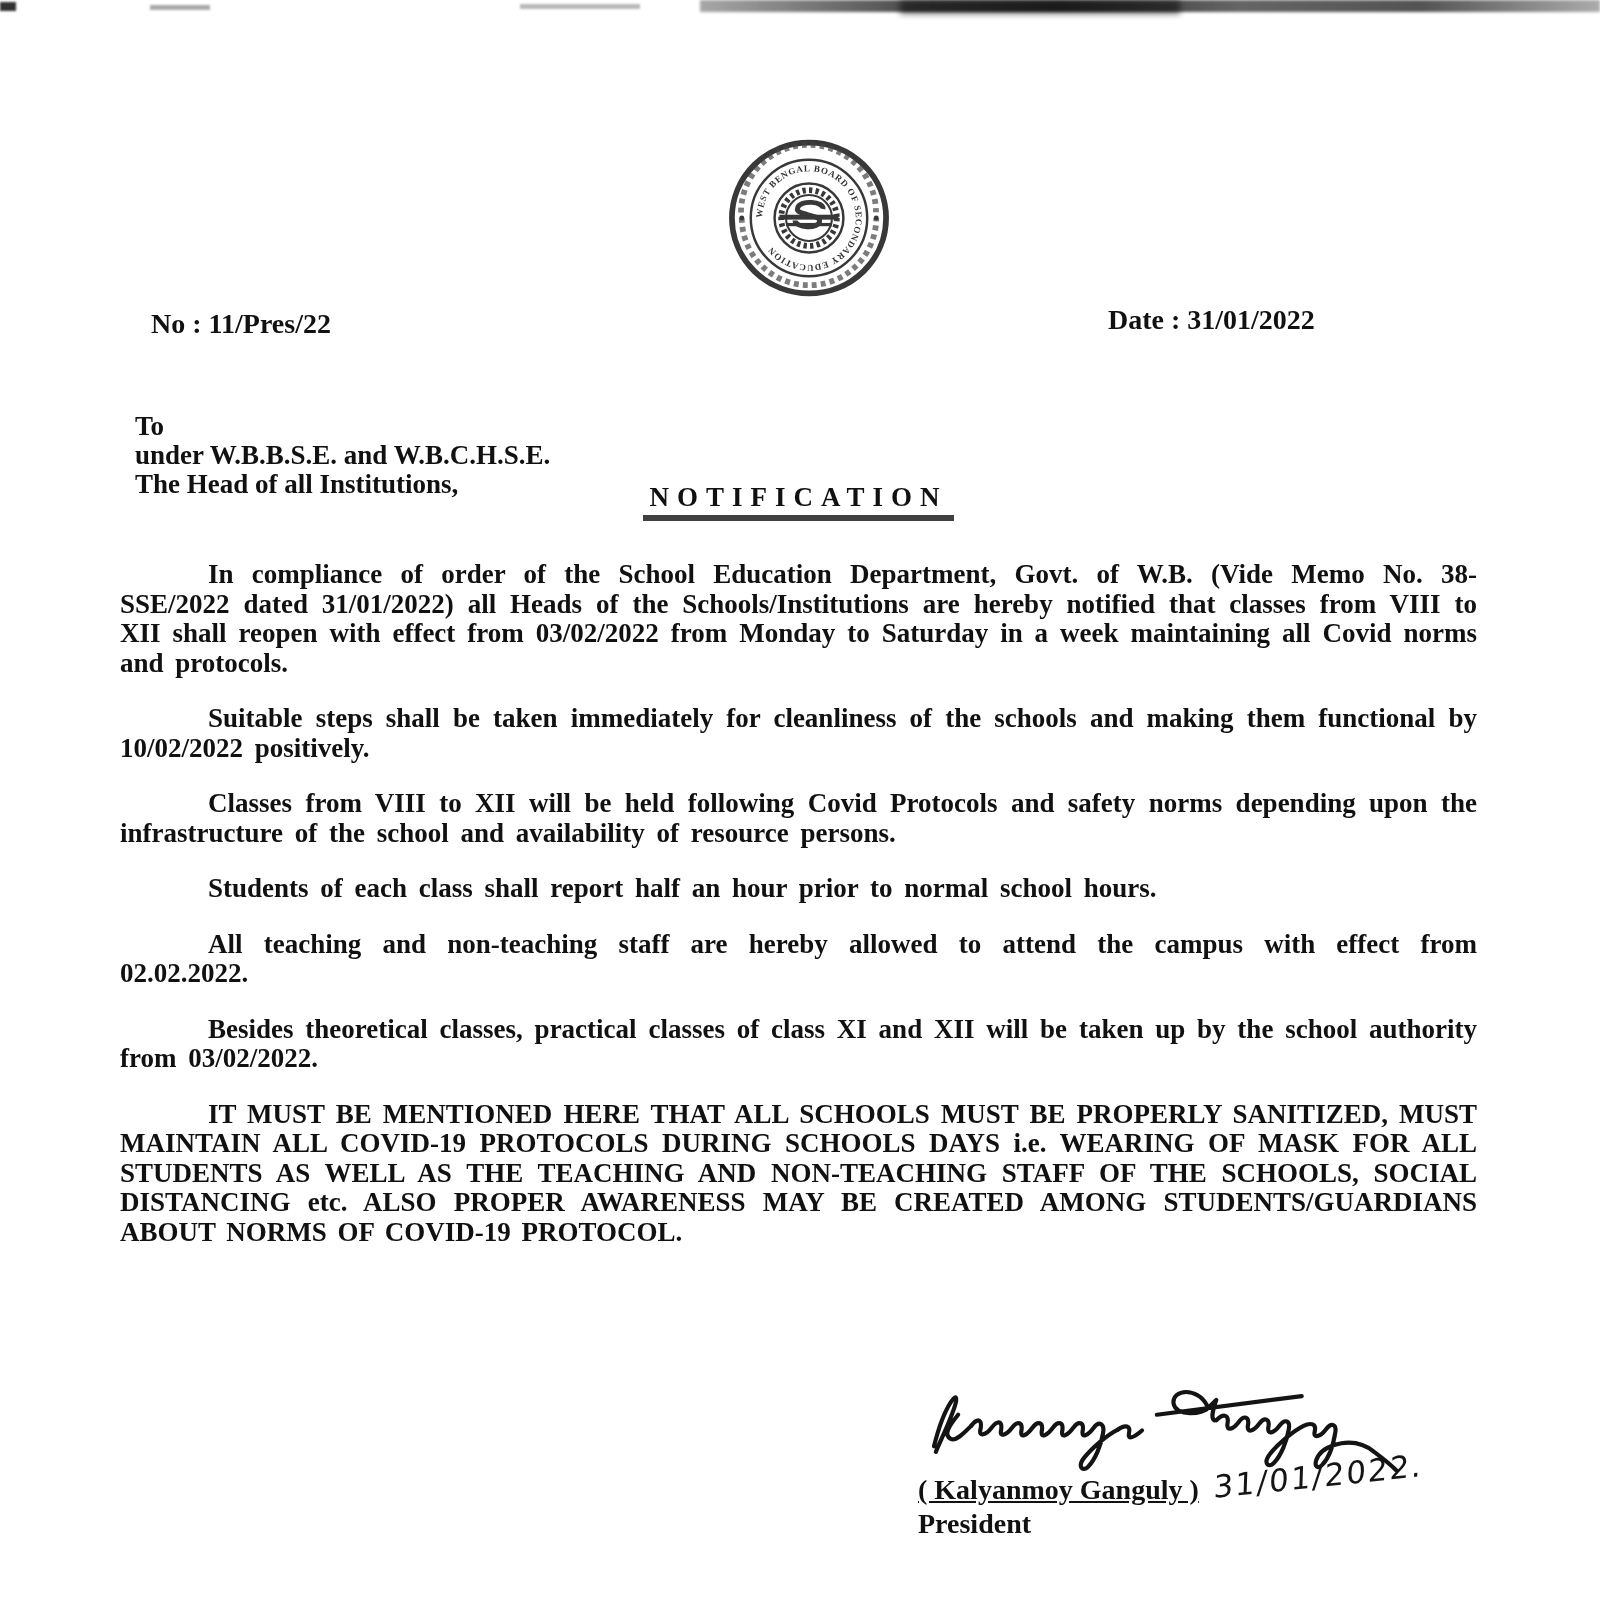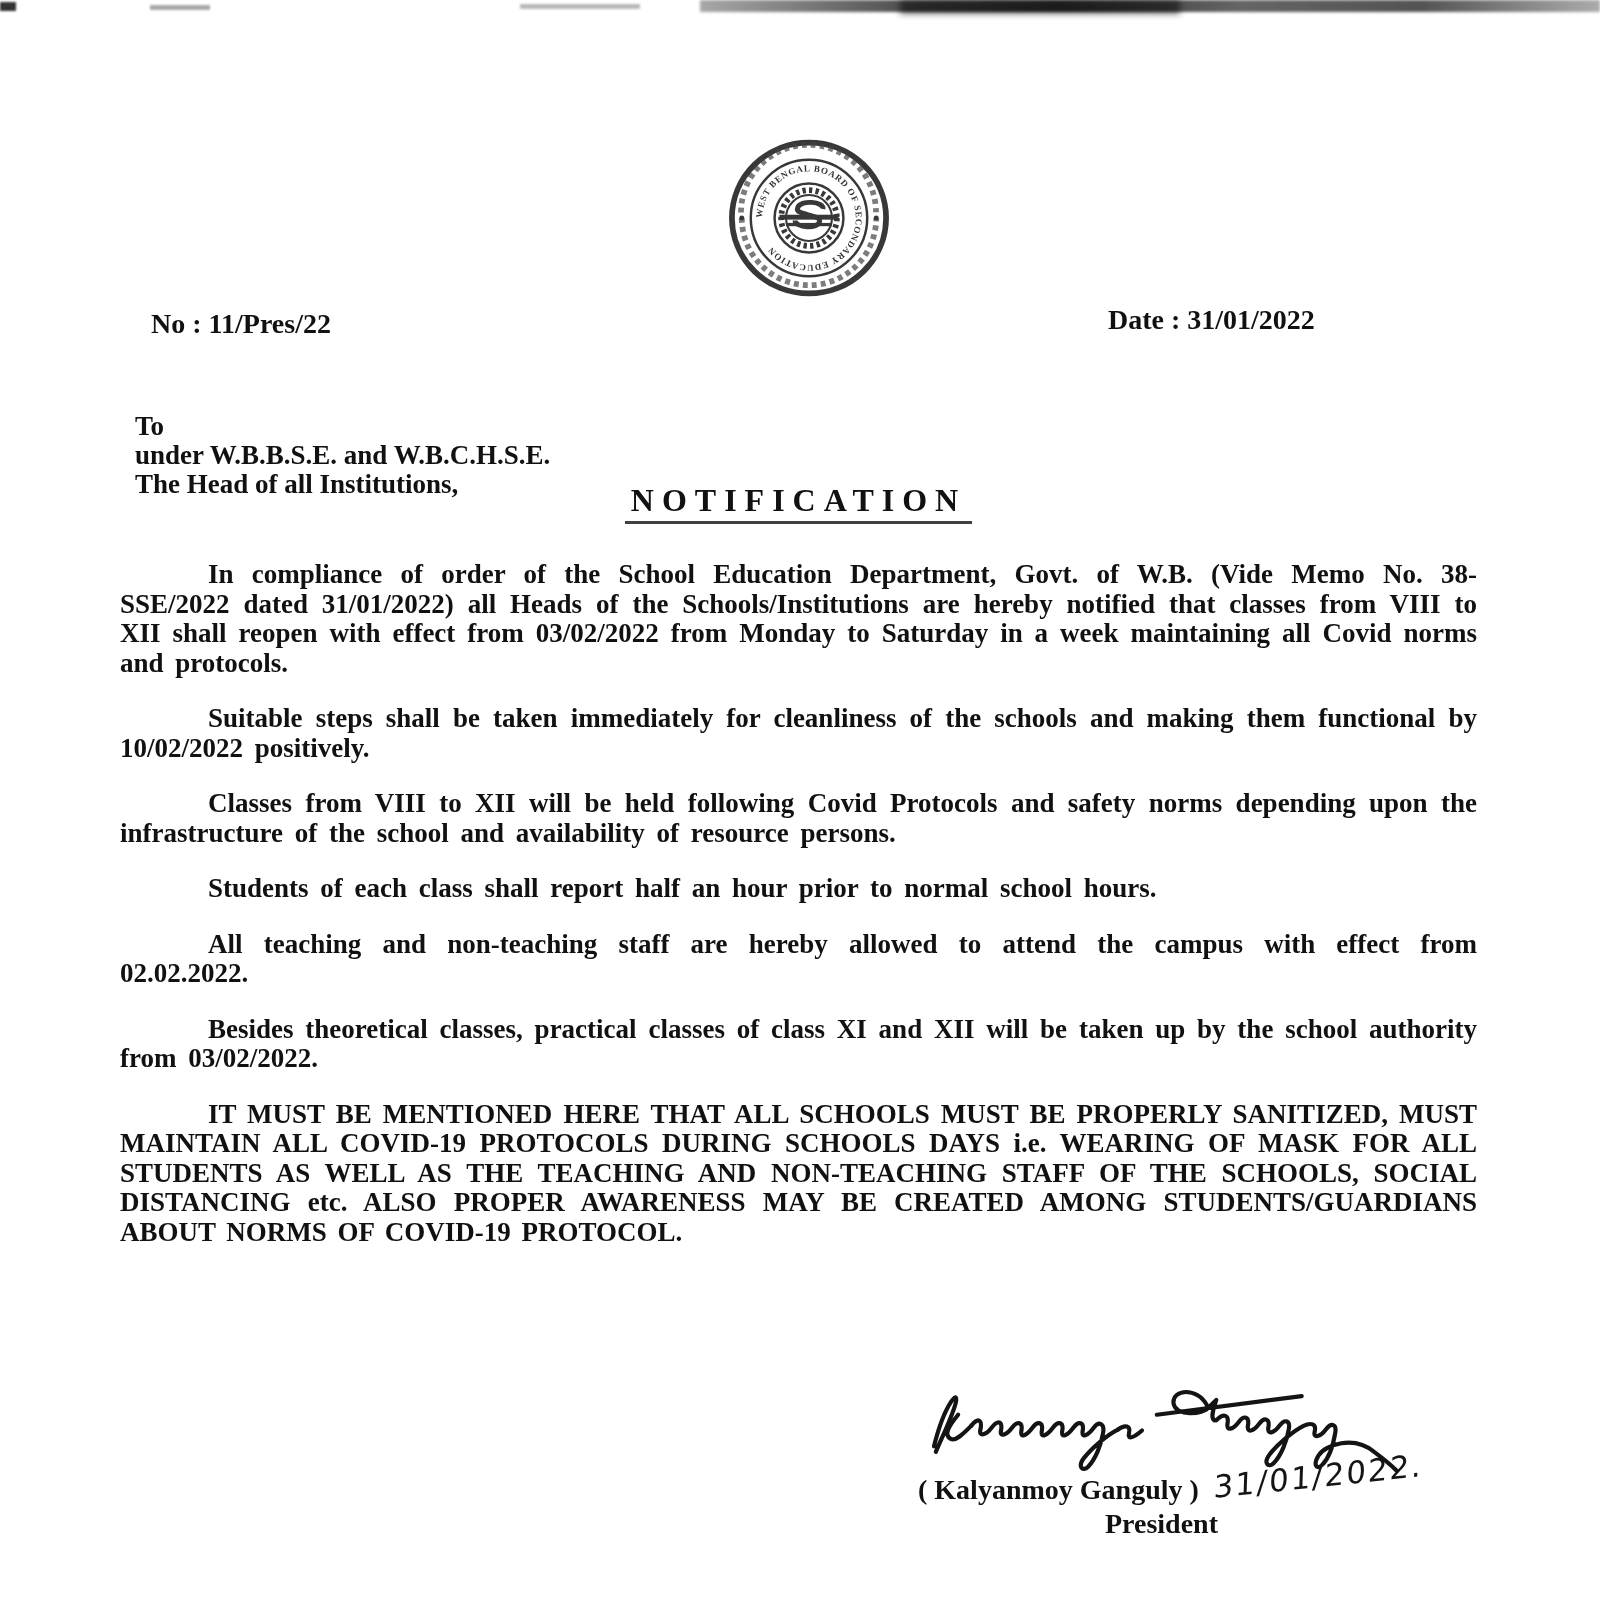--- a/index.html
+++ b/index.html
@@ -32,53 +32,53 @@
 
   
   .ref-no { position: absolute; left: 151px; top: 308px; font-size: 28px; font-weight: bold; }
   .date-label { position: absolute; left: 1108px; top: 304px; font-size: 28px; font-weight: bold; }
 
   .recipient { position: absolute; left: 135px; top: 368px; font-size: 27px; font-weight: bold; line-height: 29px; margin-top: 44px; }
 
   .title-wrap { position: absolute; left: 120px; top: 482px; width: 1357px; text-align: center; }
   .title-text {
     display: inline-block;
-    font-size: 32px; font-weight: bold;
+    font-size: 27px; font-weight: bold;
     letter-spacing: 8px;
-    border-bottom: 3px solid #404040;
+    border-bottom: 6px solid #404040;
     padding: 0 6px 2px 6px;
   }
 
   .content { position: absolute; left: 120px; top: 560px; width: 1357px; }
   .content p {
     margin: 0 0 26px 0;
     font-size: 27px; font-weight: bold;
     line-height: 29.5px;
     text-indent: 88px;
     text-align: justify;
     word-spacing: 5px;
   }
   .content p.caps { word-spacing: 4px; }
 
   
   .signature { position: absolute; left: 878px; top: 1372px; width: 640px; }
   .sig-svg { display: block; margin-left: 20px; }
   .typed-row { margin-left: 40px; margin-top: -6px; white-space: nowrap; }
-  .typed-name { font-size: 28px; font-weight: bold; }
+  .typed-name { font-size: 28px; font-weight: bold; text-decoration: underline; }
   .hand-date {
     display: inline-block;
     font-family: "DejaVu Sans", sans-serif;
     font-size: 31px;
     margin-left: 10px;
     position: relative; top: -12px;
     transform: rotate(-6deg) skewX(-8deg);
     letter-spacing: 2px;
     color: #151515;
   }
-  .president { margin-left: 40px; width: 300px; text-align: right; font-size: 28px; font-weight: bold; margin-top: 2px; }
+  .president { margin-left: 40px; width: 300px; text-align: left; font-size: 28px; font-weight: bold; margin-top: 2px; }
 </style>
 </head>
 <body>
 
 <div class="page">
 
   <div class="scan-strip">
     <div class="speck-a"></div>
     <div class="speck-b"></div>
     <div class="speck-c"></div>

